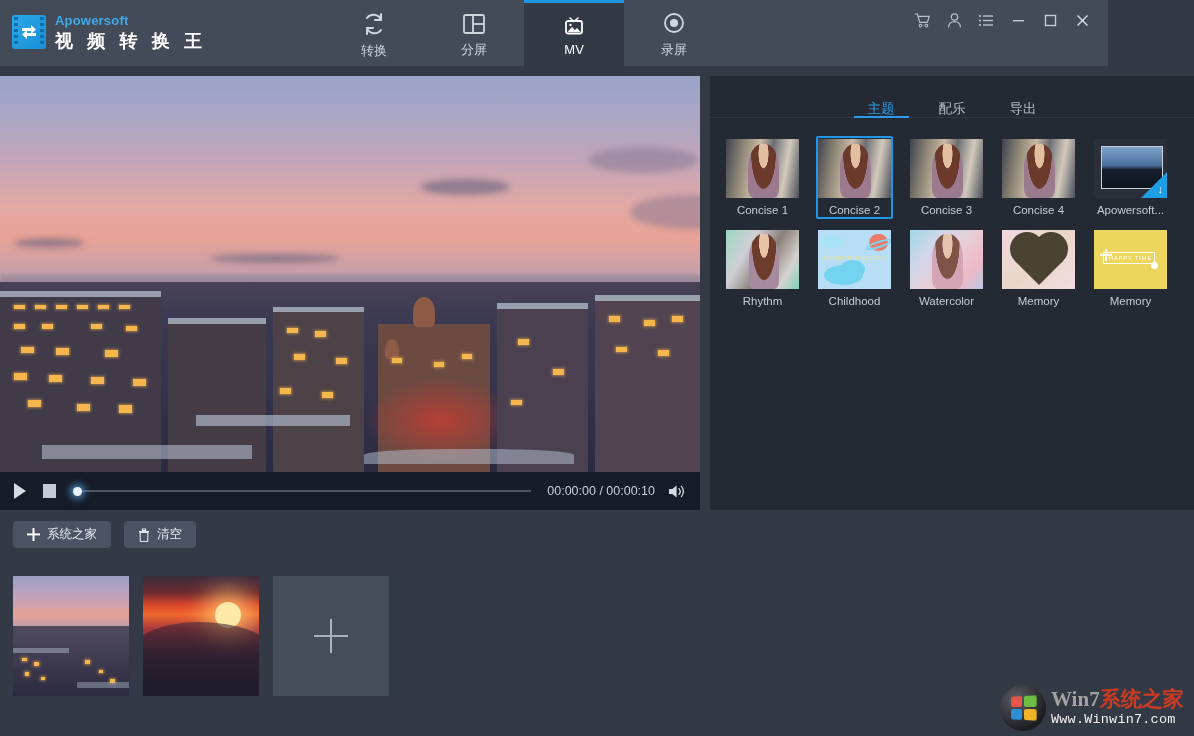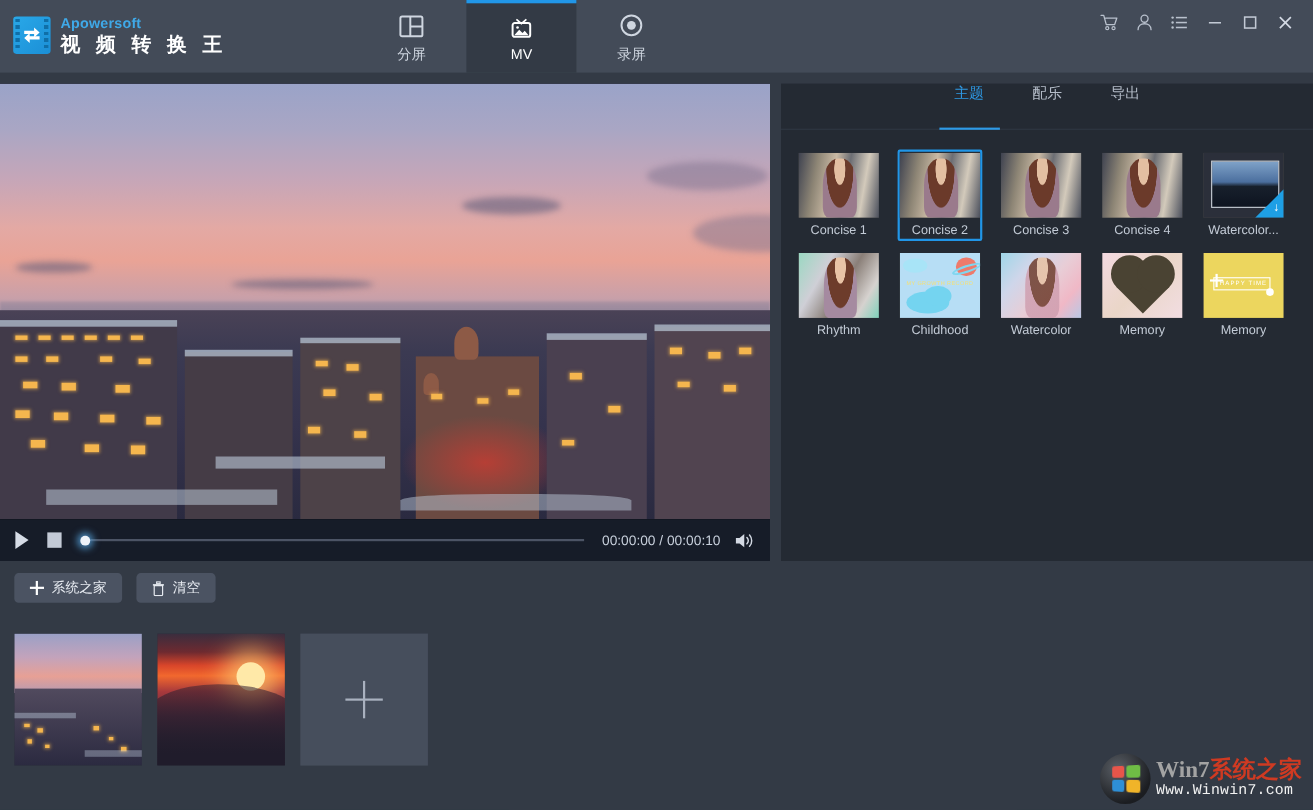--- a/index.html
+++ b/index.html
@@ -6,21 +6,21 @@
   html, body {
     width: 1194px; height: 736px;
     background: #333a45;
     font-family: "Liberation Sans", "DejaVu Sans", sans-serif;
     overflow: hidden;
   }
   body { position: relative; }
 
   
   .titlebar {
-    position: absolute; left:0; top:0; width:1194px; height:66px;
+    position: absolute; left:0; top:0; width:1108px; height:66px;
     background: #434b58;
     display: flex; align-items: flex-start;
   }
   .brand { display:flex; align-items:center; padding: 14px 0 0 12px; }
   .brand-icon {
     width:34px; height:34px; border-radius:3px;
     background: linear-gradient(135deg,#29a8e8 0%, #1b8fd6 100%);
     position:relative; flex:none;
   }
   .brand-icon .perf {
@@ -173,21 +173,21 @@
   .rpanel {
     position:absolute; left:710px; top:76px; width:484px; height:434px;
     background:#242a33;
   }
   .rtabs {
     height:42px; display:flex; align-items:center; justify-content:center; gap:36px;
     border-bottom:1px solid #2f3742;
   }
   .rtab {
     color:#b5bdc9; font-size:13.5px; cursor:pointer; position:relative;
-    height:42px; display:flex; align-items:flex-start; padding:0 4px;
+    height:42px; display:flex; align-items:flex-end; padding:0 4px;
   }
   .rtab.active { color:#2e9ae6; }
   .rtab.active::after {
     content:""; position:absolute; left:-10px; right:-10px; bottom:0; height:2px; background:#2e9ae6;
   }
   .theme-grid {
     display:flex; flex-wrap:wrap; padding:18px 0 0 14px; gap:8px 15px;
     align-content:flex-start;
   }
   .theme-cell {
@@ -313,20 +313,29 @@
         <path d="M17 15 h-9 v3 l-5 -4.5 5 -4.5 v3 h9 z" fill="#ffffff"></path>
       </svg>
     </div>
     <div class="brand-text">
       <div class="brand-name">Apowersoft</div>
       <div class="brand-sub">视 频 转 换 王</div>
     </div>
   </div>
 
   <div class="navtabs">
+    <div class="navtab">
+      <svg width="26" height="26" viewBox="0 0 26 26">
+        <path d="M20 9a8 8 0 0 0-14-2" stroke="#cfd6e0" stroke-width="2" fill="none" stroke-linecap="round"></path>
+        <path d="M6 17a8 8 0 0 0 14 2" stroke="#cfd6e0" stroke-width="2" fill="none" stroke-linecap="round"></path>
+        <path d="M20 3v6h-6" stroke="#cfd6e0" stroke-width="2" fill="none" stroke-linecap="round" stroke-linejoin="round"></path>
+        <path d="M6 23v-6h6" stroke="#cfd6e0" stroke-width="2" fill="none" stroke-linecap="round" stroke-linejoin="round"></path>
+      </svg>
+      <span class="tlabel">转换</span>
+    </div>
 
     <div class="navtab">
       <svg width="26" height="24" viewBox="0 0 26 24">
         <rect x="3" y="3" width="20" height="18" rx="1.5" stroke="#cfd6e0" stroke-width="1.8" fill="none"></rect>
         <line x1="12" y1="3" x2="12" y2="21" stroke="#cfd6e0" stroke-width="1.8"></line>
         <line x1="12" y1="12" x2="23" y2="12" stroke="#cfd6e0" stroke-width="1.8"></line>
       </svg>
       <span class="tlabel">分屏</span>
     </div>
 
@@ -572,21 +581,21 @@
     </div>
 
     <div class="theme-cell">
       <div class="th-img">
         <div class="art-grad">
             <div class="photo"></div>
           </div>
         <div class="badge-dl"></div>
         <div class="badge-dl-arrow">↓</div>
       </div>
-      <div class="th-label">Watercolor...</div>
+      <div class="th-label">Apowersoft...</div>
     </div>
     <div class="theme-cell">
       <div class="th-img">
           <div class="art-rhythm"></div>
         </div>
       <div class="th-label">Rhythm</div>
     </div>
     <div class="theme-cell">
       <div class="th-img">
         <div class="art-child">

